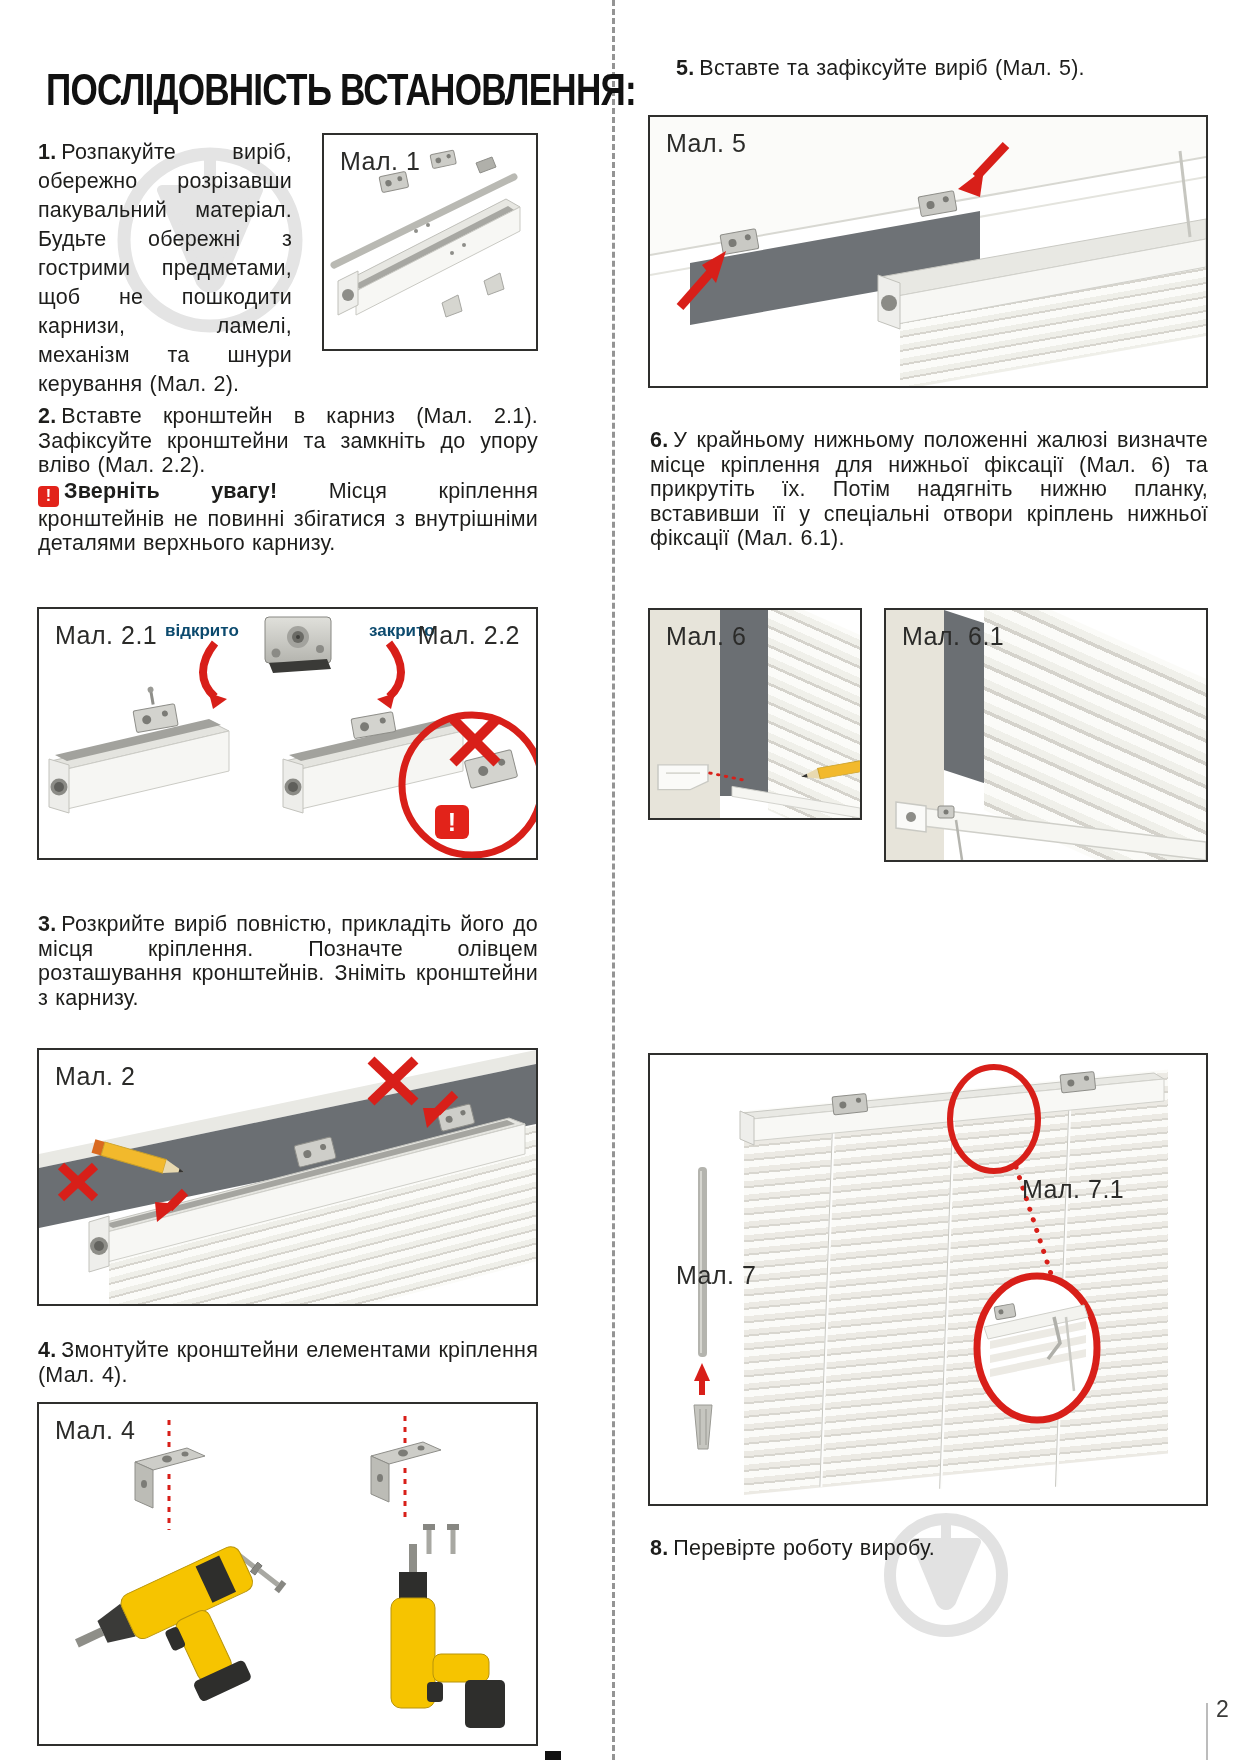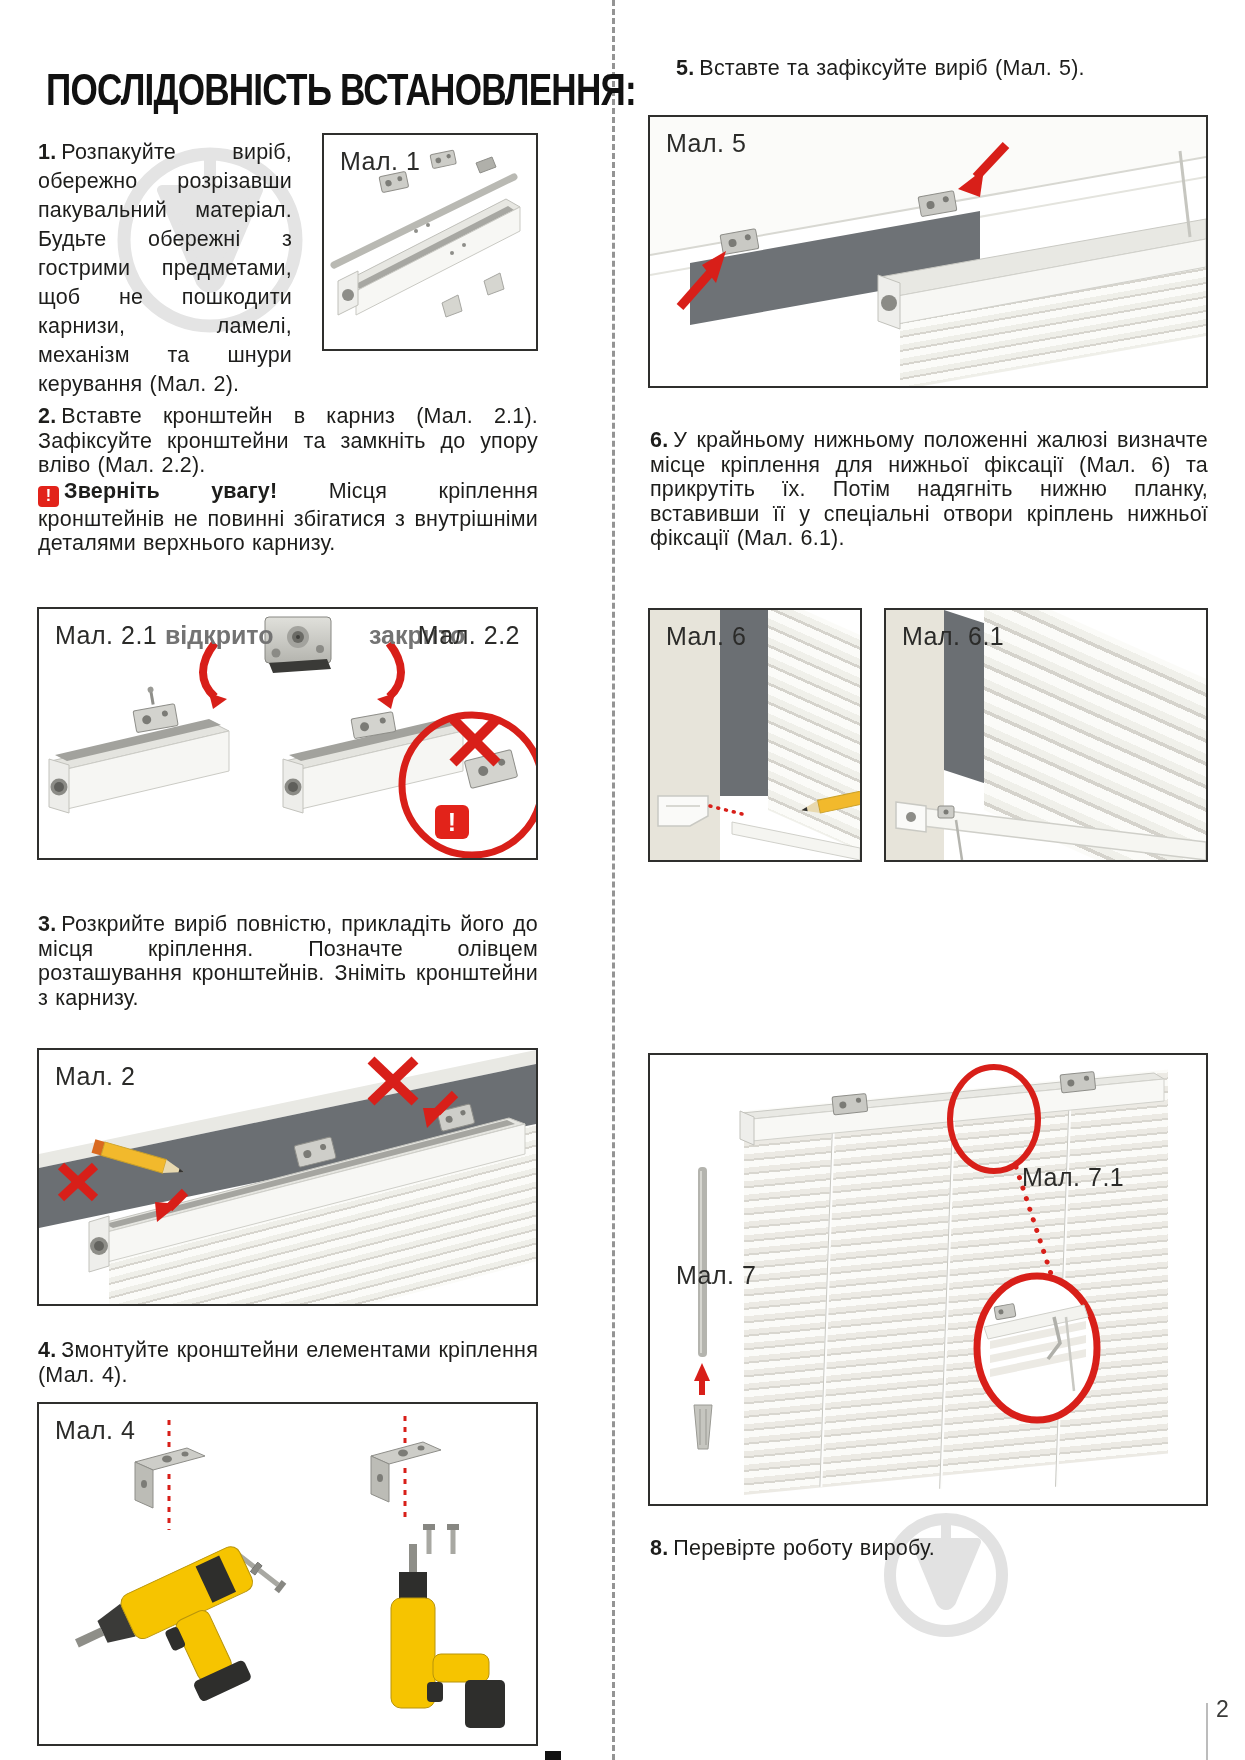--- a/index.html
+++ b/index.html
@@ -10,21 +10,21 @@
   .step{position:absolute;margin:0;text-align:justify;font-size:21.5px;line-height:24.5px;
         letter-spacing:0.2px;word-spacing:1px;z-index:2;}
   .step .num{font-weight:700;padding-right:5px;}
   .warnicon{display:inline-flex;width:21px;height:21px;background:#e2231a;color:#fff;border-radius:4px;
         align-items:center;justify-content:center;font-weight:800;font-size:16px;line-height:1;
         vertical-align:-3px;margin-right:5px;}
   .figbox{position:absolute;margin:0;border:2px solid #2f2f2d;background:#fff;box-sizing:border-box;
         overflow:hidden;z-index:2;}
   .figlabel{position:absolute;left:16px;top:12px;font-size:25px;color:#2b2b29;letter-spacing:0.5px;z-index:5;}
   .figlabel.right{left:auto;right:16px;}
-  .redlabel{position:absolute;top:12px;font-size:25px;font-weight:700;color:#737373;z-index:5;}
+  .redlabel{position:absolute;top:12px;font-size:17px;font-weight:700;color:#0c4a6e;z-index:5;}
   .art{position:absolute;left:0;top:0;width:100%;height:100%;z-index:3;}
   .layer{position:absolute;z-index:1;}
   .divider{position:absolute;left:612px;top:0;height:1760px;width:0;border-left:3px dashed #949494;z-index:1;}
   .cropmark{position:absolute;left:545px;top:1751px;width:16px;height:9px;background:#111;z-index:3;}
   .badge{position:absolute;background:#e2231a;color:#fff;border-radius:6px;width:34px;height:34px;
         display:flex;align-items:center;justify-content:center;font-weight:800;font-size:25px;z-index:6;}
   .watermark{position:absolute;z-index:0;}
   .pagetick{position:absolute;left:1206px;top:1703px;width:2px;height:57px;background:#bcbcbc;z-index:2;}
   .pagenum{position:absolute;left:1216px;top:1696px;font-size:23px;color:#3a3a38;z-index:2;}
   .slats{position:absolute;transform-origin:top left;z-index:1;}
@@ -312,21 +312,21 @@
       <line x1="356" y1="28" x2="326" y2="60" stroke="#d81f19" stroke-width="9"></line>
       <polygon points="334,52 308,72 330,80" fill="#d81f19"></polygon>
       <line x1="530" y1="34" x2="540" y2="120" stroke="#c6c6c0" stroke-width="3"></line>
     </svg>
   </figure>
 
   <p class="step" style="left:650px;top:428px;width:558px;">
     <b class="num">6.</b><span>У крайньому нижньому положенні жалюзі визначте місце кріплення для нижньої фіксації (Мал. 6) та прикрутіть їх. Потім надягніть нижню планку, вставивши її у спеціальні отвори кріплень нижньої фіксації (Мал. 6.1).</span>
   </p>
 
-  <figure class="figbox" style="left:648px;top:608px;width:214px;height:254px;padding-left:46px;">
+  <figure class="figbox" style="left:648px;top:608px;width:214px;height:212px;padding-left:46px;">
     <div class="figlabel">Мал. 6</div>
     <div class="layer" style="left:0;top:0;width:70px;height:250px;background:#e7e4da;"></div>
     <div class="layer" style="left:70px;top:0;width:50px;height:186px;background:#6b6f73;"></div>
     <div class="slats" style="left:118px;top:-16px;width:96px;height:216px;transform:skewY(24deg);
          background:repeating-linear-gradient(to bottom,#fbfbf8 0 5px,#f0f0ea 5px 12px,#d5d3cc 12px 15px,#fbfbf8 15px 19px);"></div>
     <svg class="art" viewBox="0 0 210 250" preserveAspectRatio="none">
       <polygon points="82,212 210,238 210,250 82,224" fill="#f5f5f1" stroke="#d0d0ca" stroke-width="1"></polygon>
       <polygon points="8,186 58,186 58,206 40,216 8,216" fill="#fafaf8" stroke="#c9c9c3" stroke-width="1.5"></polygon>
       <line x1="16" y1="196" x2="50" y2="196" stroke="#d8d8d2" stroke-width="2"></line>
       <line x1="60" y1="196" x2="92" y2="204" stroke="#d81f19" stroke-width="3.5" stroke-dasharray="1 7" stroke-linecap="round"></line>
@@ -353,21 +353,21 @@
         <rect width="16" height="12" rx="2" fill="#cdcdc8" stroke="#8e8e89"></rect>
         <circle cx="8" cy="6" r="2.5" fill="#7b7b76"></circle>
       </g>
       <line x1="70" y1="210" x2="76" y2="250" stroke="#b5b5af" stroke-width="2.5"></line>
     </svg>
   </figure>
 
 
   <figure class="figbox" style="left:648px;top:1053px;width:560px;height:453px;">
     <div class="figlabel" style="left:26px;top:206px;">Мал. 7</div>
-    <div class="figlabel" style="left:372px;top:108px;">Мал. 7.1</div>
+    <div class="figlabel" style="left:372px;top:120px;">Мал. 7.1</div>
     <div class="slats" style="left:94px;top:56px;width:424px;height:384px;transform:skewY(-5.6deg);
          background:repeating-linear-gradient(to bottom,#fbfbf8 0 3px,#eceae4 3px 8px,#d8d6cf 8px 10px,#fbfbf8 10px 13.5px);"></div>
     <div class="layer" style="left:176px;top:52px;width:2px;height:380px;background:#fdfdfc;border-left:1px solid #c7c7c1;transform:rotate(2deg);"></div>
     <div class="layer" style="left:296px;top:42px;width:2px;height:392px;background:#fdfdfc;border-left:1px solid #c7c7c1;transform:rotate(2deg);"></div>
     <div class="layer" style="left:412px;top:32px;width:2px;height:400px;background:#fdfdfc;border-left:1px solid #c7c7c1;transform:rotate(2deg);"></div>
     <svg class="art" viewBox="0 0 556 449" preserveAspectRatio="none">
 
       <polygon points="92,58 504,18 514,24 102,64" fill="#e9e9e4" stroke="#c9c9c3" stroke-width="1"></polygon>
       <polygon points="102,64 514,24 514,46 102,86" fill="#f8f8f5" stroke="#d2d2cc" stroke-width="1"></polygon>
       <polygon points="90,56 104,62 104,90 90,84" fill="#eeeeeb" stroke="#c2c2bc" stroke-width="1"></polygon>

